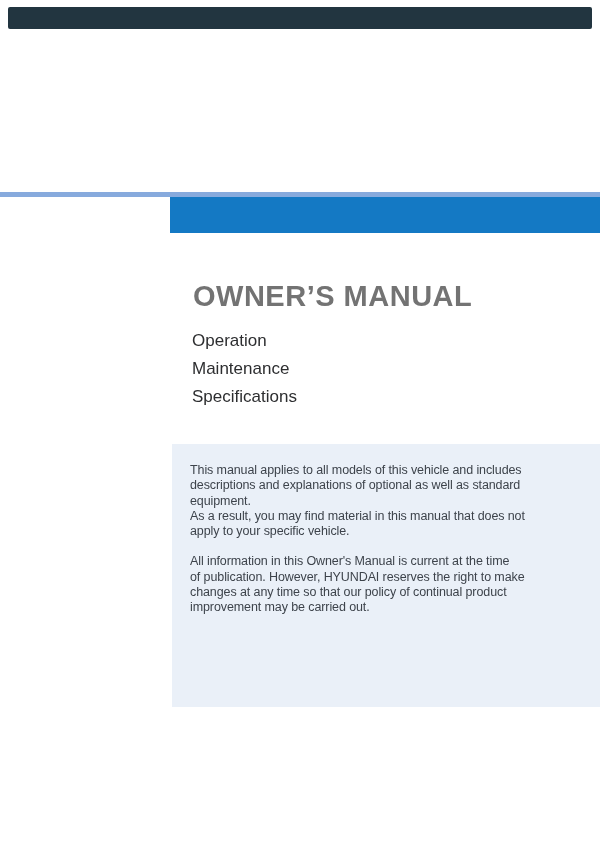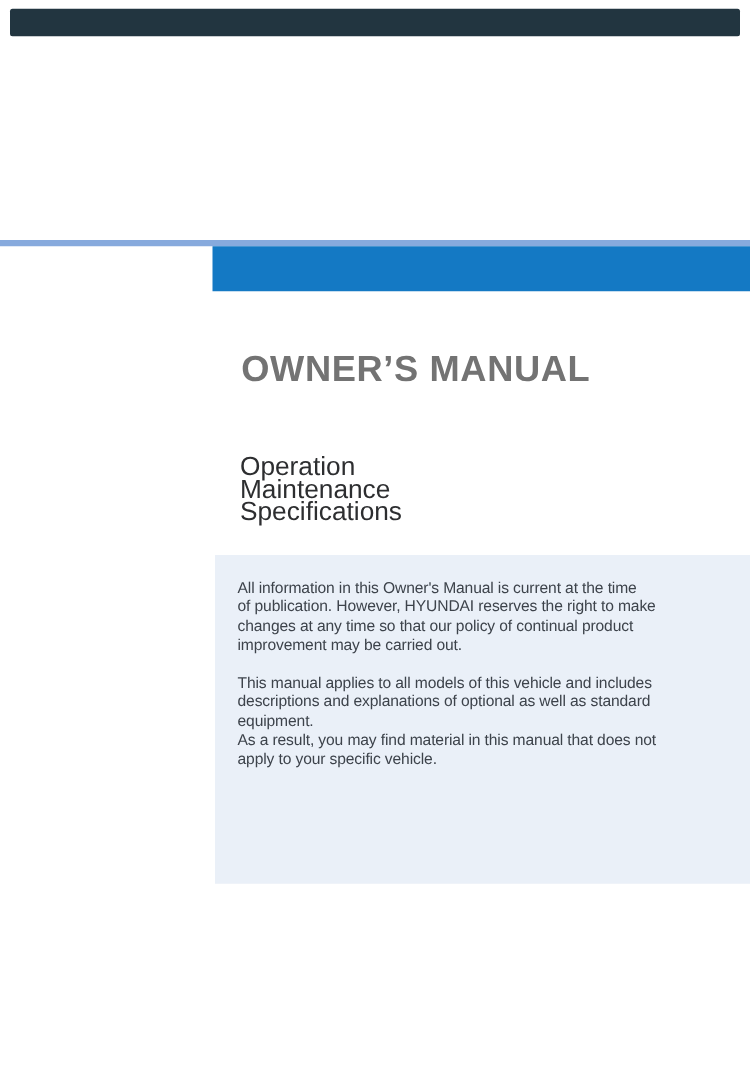--- a/index.html
+++ b/index.html
@@ -48,25 +48,24 @@
     font-size: 29px;
     font-weight: bold;
     letter-spacing: 0.5px;
     color: #737373;
     white-space: nowrap;
   }
   .subtitle {
     position: absolute;
     left: 192px;
     top: 327px;
-    font-size: 21px;
-    line-height: 18px;
+    font-size: 17px;
+    line-height: 28px;
     color: #2d2e30;
     white-space: pre-line;
-    margin-top: 38px;
   }
   .panel {
     position: absolute;
     left: 172px;
     top: 444px;
     width: 428px;
     height: 263px;
     box-sizing: border-box;
     padding: 19px 16px 0 18px;
     background: #eaf0f8;
@@ -91,24 +90,24 @@
 
   <div class="accent-band" style="background: rgb(20, 121, 196);"></div>
 
   <h1 class="title">OWNER’S MANUAL</h1>
 
   <div class="subtitle">Operation
 Maintenance
 Specifications</div>
 
   <div class="panel" style="background: rgb(234, 240, 248);">
-    <p class="para">All information in this Owner's Manual is current at the time
-of publication. However, HYUNDAI reserves the right to make
-changes at any time so that our policy of continual product
-improvement may be carried out.</p>
     <p class="para">This manual applies to all models of this vehicle and includes
 descriptions and explanations of optional as well as standard
 equipment.
 As a result, you may find material in this manual that does not
 apply to your specific vehicle.</p>
+    <p class="para">All information in this Owner's Manual is current at the time
+of publication. However, HYUNDAI reserves the right to make
+changes at any time so that our policy of continual product
+improvement may be carried out.</p>
   </div>
 
 </div>
 
 </body></html>

